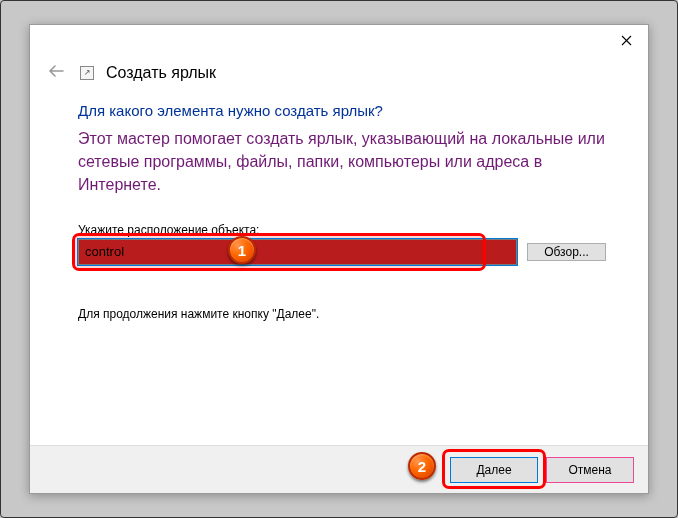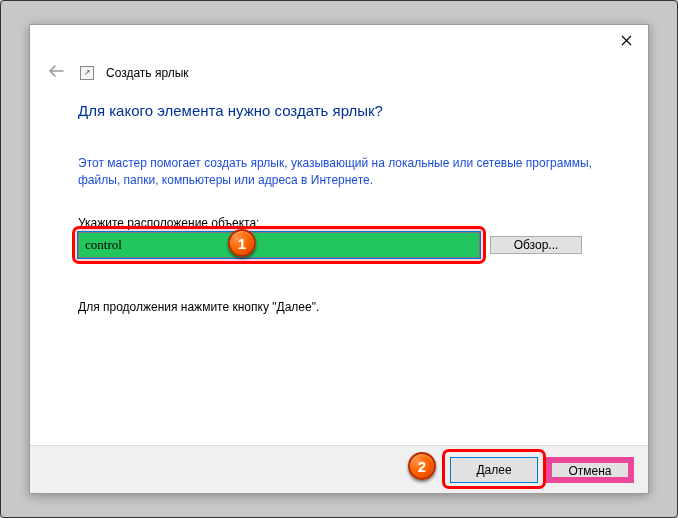--- a/index.html
+++ b/index.html
@@ -64,59 +64,59 @@
   .wiz-icon {
     width: 14px; height: 14px;
     border: 1px solid #888;
     font-size: 8px;
     line-height: 12px;
     text-align: center;
     color: #555;
     background: #f5f5f5;
   }
   .wiz-title {
-    font-size: 12px;
+    font-size: 16px;
     color: #000;
   }
   .content {
     padding: 18px 42px 0 48px;
   }
   .heading {
     color: #003399;
     font-size: 15px;
-    margin-bottom: 36px;
+    margin-bottom: 8px;
   }
   .desc {
-    font-size: 12px;
-    color: #1d4ed8;
+    font-size: 16px;
+    color: #701a75;
     line-height: 1.45;
     margin-bottom: 26px;
   }
   .field-label {
     font-size: 12px;
     margin-bottom: 2px;
   }
   .field-row {
     display: flex;
     align-items: center;
     gap: 10px;
     position: relative;
   }
   .text-input-wrap {
     position: relative;
   }
   .text-input {
-    width: 402px;
+    width: 439px;
     height: 26px;
     border: 1px solid #7a7a7a;
     outline: 1px solid #0078d7;
     padding: 2px 6px;
     font-size: 13px;
-    font-family: Liberation Serif, serif;
-    background: #22c55e;
+    font-family: Liberation Sans, sans-serif;
+    background: #b91c1c;
   }
   .browse-btn {
     width: 92px;
     height: 18px;
     background: #e1e1e1;
     border: 1px solid #adadad;
     font-size: 12px;
     cursor: pointer;
   }
   .continue-txt {
@@ -134,21 +134,21 @@
     justify-content: flex-end;
     align-items: center;
     padding-right: 14px;
     gap: 8px;
   }
   .btn {
     width: 88px;
     height: 26px;
     font-size: 12px;
     background: #e1e1e1;
-    border: 6px solid #ec4899;
+    border: 1px solid #ec4899;
     cursor: pointer;
   }
   .btn.primary {
     border: 1.5px solid #0078d7;
     background: #e1e1e1;
   }
   
   .hl-input {
     position: absolute;
     top: -6px; left: -6px;

